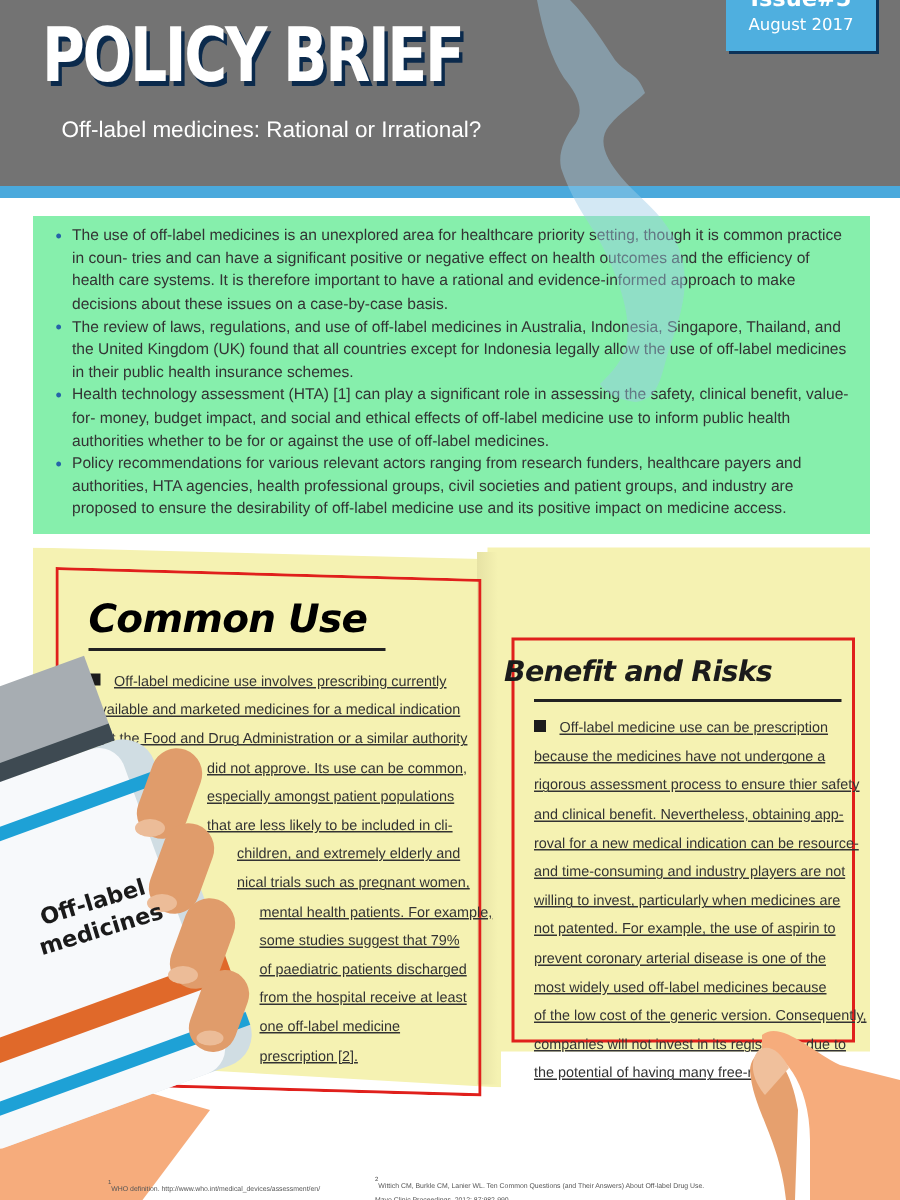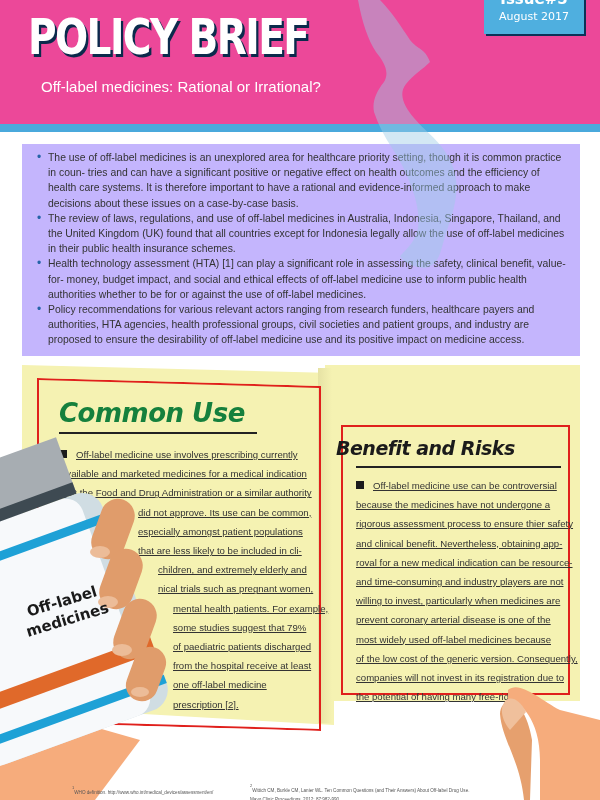--- a/index.html
+++ b/index.html
@@ -1,42 +1,42 @@
 <!DOCTYPE html>
 <html><head>
 <meta charset="utf-8">
 <style>
   * { box-sizing: border-box; margin: 0; padding: 0; }
   html, body { width: 600px; height: 800px; overflow: hidden; background: #ffffff; }
   body { position: relative; font-family: "Liberation Sans", sans-serif; }
 
   
-  .header { position: absolute; left: 0; top: 0; width: 600px; height: 124px; background: #ec4899; overflow: hidden; }
+  .header { position: absolute; left: 0; top: 0; width: 600px; height: 124px; background: #737373; overflow: hidden; }
   .header-stripe { position: absolute; left: 0; top: 124px; width: 600px; height: 8px; background: #4aa9dc; }
   .map-shape { position: absolute; left: 0; top: 0; width: 600px; height: 380px; pointer-events: none; }
   .title { position: absolute; left: 28px; top: 12px; font-family: "DejaVu Sans", sans-serif; font-weight: bold; font-size: 50px; color: #ffffff; letter-spacing: -2px; transform: scaleX(0.78); transform-origin: left top; text-shadow: 3px 3px 0 #0b2a4c; line-height: 1; }
   .subtitle { position: absolute; left: 29px; top: 78px; font-size: 15px; color: #ffffff; margin-left: 12px; }
   .issue-badge { position: absolute; left: 484px; top: -6px; width: 100px; height: 40px; background: #4fafdf; color: #ffffff; text-align: center; box-shadow: 2px 2px 0 #0c3258; }
   .issue-num { display: block; font-family: "DejaVu Sans", sans-serif; font-weight: bold; font-size: 15px; line-height: 16px; margin-top: -3px; }
   .issue-date { display: block; font-family: "DejaVu Sans", sans-serif; font-size: 11px; line-height: 14px; margin-top: 3px; }
 
   
-  .summary { position: absolute; left: 22px; top: 144px; width: 558px; height: 212px; background: #c4b5fd; padding: 6px 10px 0 14px; }
+  .summary { position: absolute; left: 22px; top: 144px; width: 558px; height: 212px; background: #86efac; padding: 6px 10px 0 14px; }
   .summary ul { list-style: none; }
   .summary li { position: relative; padding-left: 12px; font-size: 10.4px; line-height: 15.2px; color: #333333; }
   .summary li::before { content: "•"; position: absolute; left: 1px; top: 0; color: #2563a8; font-size: 12px; }
 
   
   .sheet-left { position: absolute; left: 22px; top: 365px; width: 312px; height: 360px; background: #f5f2b2; clip-path: polygon(0 0, 100% 8px, 100% 100%, 0 95%); }
   .sheet-right { position: absolute; left: 325px; top: 365px; width: 255px; height: 336px; background: #f5f2b2; }
   .sheet-fold { position: absolute; left: 318px; top: 368px; width: 14px; height: 355px; background: linear-gradient(to right, #e6e2a4, #f5f2b2); }
   .frame-left { position: absolute; left: 37px; top: 378px; width: 284px; height: 345px; border: 2px solid #e0201c; clip-path: polygon(0 0, 100% 0, 100% 100%, 0 100%); transform: skewY(1.6deg); transform-origin: left top; }
   .frame-right { position: absolute; left: 341px; top: 425px; width: 229px; height: 270px; border: 2px solid #e0201c; }
 
-  .heading-common { position: absolute; left: 59px; top: 398px; font-family: "DejaVu Sans", sans-serif; font-style: italic; font-weight: bold; font-size: 26px; color: #15803d; letter-spacing: -0.5px; }
+  .heading-common { position: absolute; left: 59px; top: 398px; font-family: "DejaVu Sans", sans-serif; font-style: italic; font-weight: bold; font-size: 26px; color: #000000; letter-spacing: -0.5px; }
   .rule-common { position: absolute; left: 59px; top: 432px; width: 198px; height: 2px; background: #222222; }
   .heading-benefit { position: absolute; left: 336px; top: 437px; font-family: "DejaVu Sans", sans-serif; font-style: italic; font-weight: bold; font-size: 19px; color: #1b1b1b; letter-spacing: -0.5px; }
   .rule-benefit { position: absolute; left: 356px; top: 466px; width: 205px; height: 2px; background: #222222; }
 
   .body-text { font-size: 9.6px; color: #333333; line-height: 19.2px; text-decoration: underline; }
   .sq { display: inline-block; width: 8px; height: 8px; background: #1c1c1c; margin-right: 9px; vertical-align: 0px; }
   .common-text { position: absolute; left: 59px; top: 445px; width: 252px; }
   .common-text .ln { display: block; white-space: nowrap; }
   .benefit-text { position: absolute; left: 356px; top: 476px; width: 210px; }
   .benefit-text .ln { display: block; white-space: nowrap; }
@@ -115,27 +115,28 @@
   <span class="ln" style="padding-left:114px">some studies suggest that 79%</span>
   <span class="ln" style="padding-left:114px">of paediatric patients discharged</span>
   <span class="ln" style="padding-left:114px">from the hospital receive at least</span>
   <span class="ln" style="padding-left:114px">one off-label medicine</span>
   <span class="ln" style="padding-left:114px">prescription [2].</span>
 </div>
 
 <div class="heading-benefit">Benefit and Risks</div>
 <div class="rule-benefit"></div>
 <div class="body-text benefit-text">
-  <span class="ln"><span class="sq"></span><span>Off-label medicine use can be controversial</span></span>
+  <span class="ln"><span class="sq"></span><span>Off-label medicine use can be prescription</span></span>
   <span class="ln">because the medicines have not undergone a</span>
   <span class="ln">rigorous assessment process to ensure thier safety</span>
   <span class="ln">and clinical benefit. Nevertheless, obtaining app-</span>
   <span class="ln">roval for a new medical indication can be resource-</span>
   <span class="ln">and time-consuming and industry players are not</span>
   <span class="ln">willing to invest, particularly when medicines are</span>
+  <span class="ln">not patented. For example, the use of aspirin to</span>
   <span class="ln">prevent coronary arterial disease is one of the</span>
   <span class="ln">most widely used off-label medicines because</span>
   <span class="ln">of the low cost of the generic version. Consequently,</span>
   <span class="ln">companies will not invest in its registration due to</span>
   <span class="ln">the potential of having many free-riders.</span>
 </div>
 
 <svg class="illus" viewBox="0 0 600 800">
 
   <path d="M0 700 L140 740 L95 800 L0 800 Z" fill="#f6ac7c"></path>

